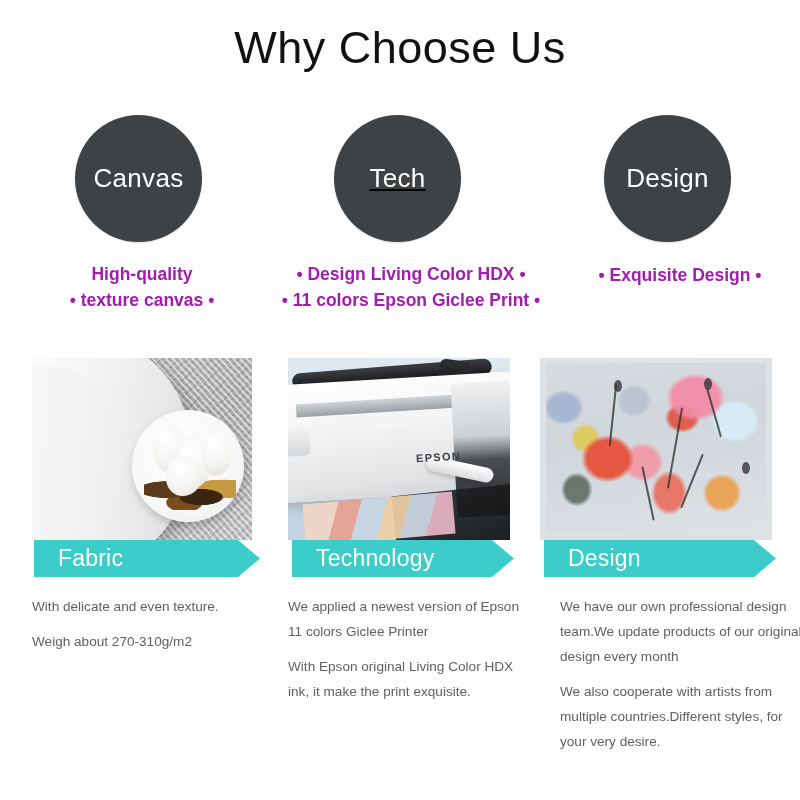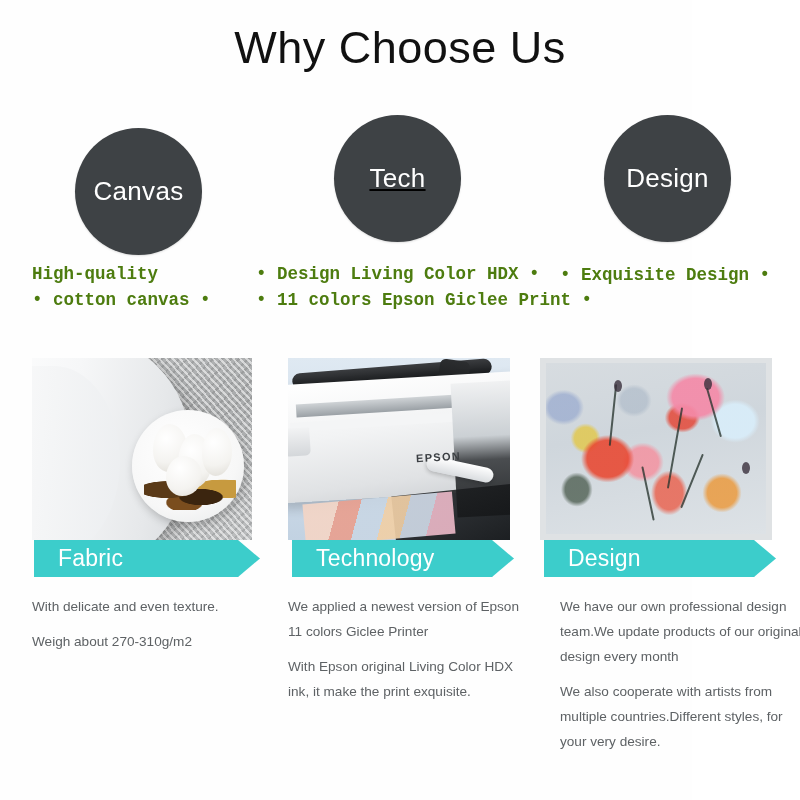--- a/index.html
+++ b/index.html
@@ -54,40 +54,40 @@
     justify-content: center;
     box-shadow: 0 1px 2px rgba(0,0,0,0.12);
   }
   .circle span {
     color: #ffffff;
     font-size: 26px;
     font-weight: 300;
     letter-spacing: 0.3px;
     font-family: "Liberation Sans", sans-serif;
   }
-  .circle-1 { left: 75px; top: 14px; }
+  .circle-1 { left: 75px; top: 1px; }
   .circle-2 { left: 334px; top: 1px; text-decoration: underline; }
   .circle-3 { left: 604px; top: 1px; }
 
   
   .blurbs {
     position: absolute;
     top: 261px;
     left: 0;
     width: 800px;
     height: 62px;
   }
   .blurb {
     position: absolute;
-    text-align: left;
+    text-align: center;
     font-size: 17.5px;
     font-weight: 700;
-    color: #4d7c0f;
+    color: #a21caf;
     line-height: 26px;
-    font-family: Liberation Mono, monospace;
+    font-family: Liberation Sans, sans-serif;
   }
   .blurb div { white-space: nowrap; }
   .blurb-1 { left: 32px;  width: 220px; }
   .blurb-2 { left: 256px; width: 310px; }
   .blurb-3 { left: 560px; width: 240px; top: 1px; }
 
   
   .photos {
     position: absolute;
     top: 358px;
@@ -359,21 +359,21 @@
       <span>Tech</span>
     </div>
     <div class="circle circle-3">
       <span>Design</span>
     </div>
   </div>
 
   <div class="blurbs">
     <div class="blurb blurb-1">
       <div>High-quality</div>
-      <div>• cotton canvas •</div>
+      <div>• texture canvas •</div>
     </div>
     <div class="blurb blurb-2">
       <div>• Design Living Color HDX •</div>
       <div>• 11 colors Epson Giclee Print •</div>
     </div>
     <div class="blurb blurb-3">
       <div>• Exquisite Design •</div>
     </div>
   </div>
 

